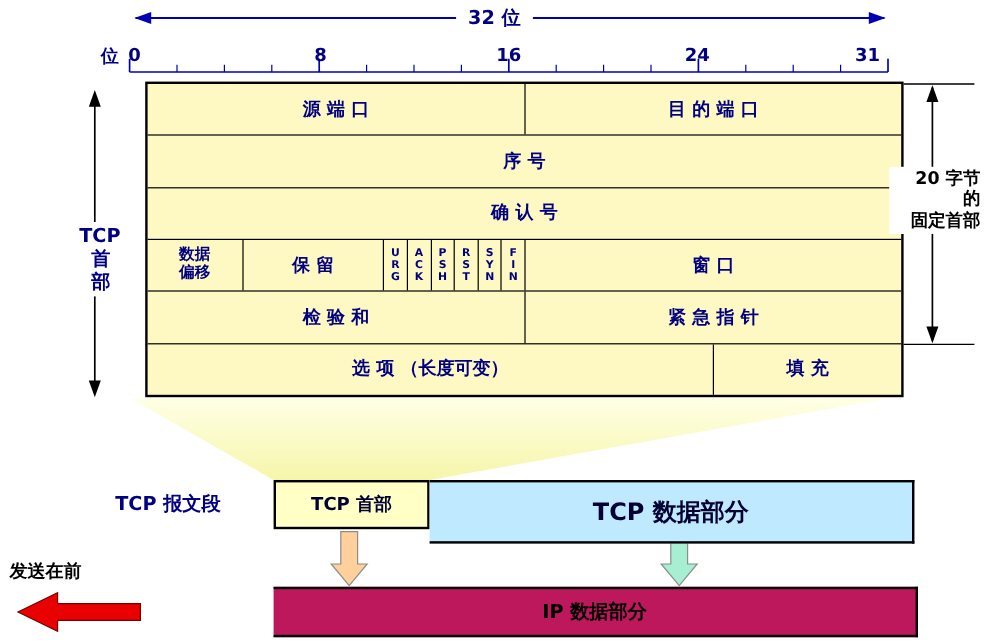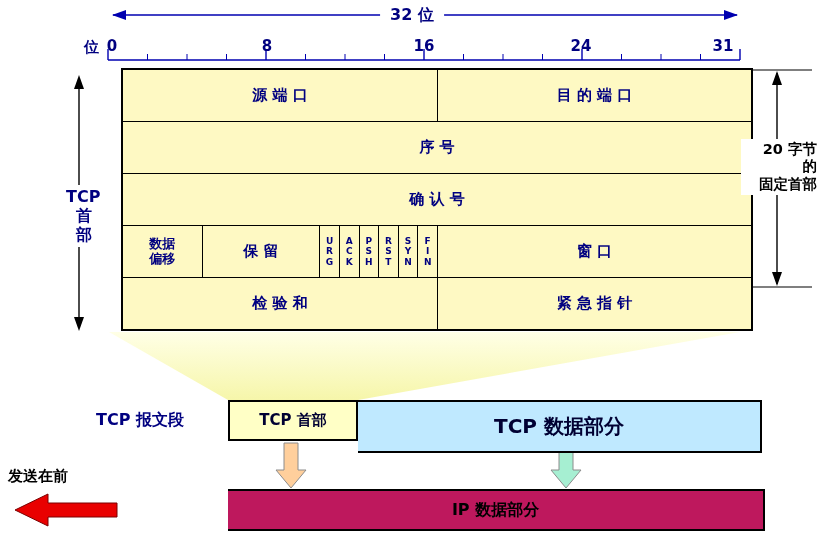--- a/index.html
+++ b/index.html
@@ -120,20 +120,24 @@
 N</div>
       <div class="tcell b1 flagcell pre">F
 I
 N</div>
       <div class="tcell b16">窗  口</div>
     </div>
     <div class="trow">
       <div class="tcell b16">检 验 和</div>
       <div class="tcell b16">紧 急 指 针</div>
     </div>
+    <div class="trow">
+      <div class="tcell b24">选 项 （长度可变）</div>
+      <div class="tcell b8">填 充</div>
+    </div>
   </div>
 
   <span class="lbl pre side-label" style="left:50px;top:185px;width:58px;font-size:16px;">TCP
 首部</span>
   <span class="lbl pre side-label" style="left:741px;top:139px;width:92px;font-size:14.5px;color:#000;">20 字节的
 固定首部</span>
 
   <span class="lbl" style="left:96px;top:410px;font-size:16px;">TCP 报文段</span>
   <div class="box tcp-hdr-box">TCP 首部</div>
   <div class="box tcp-data-box">TCP 数据部分</div>

